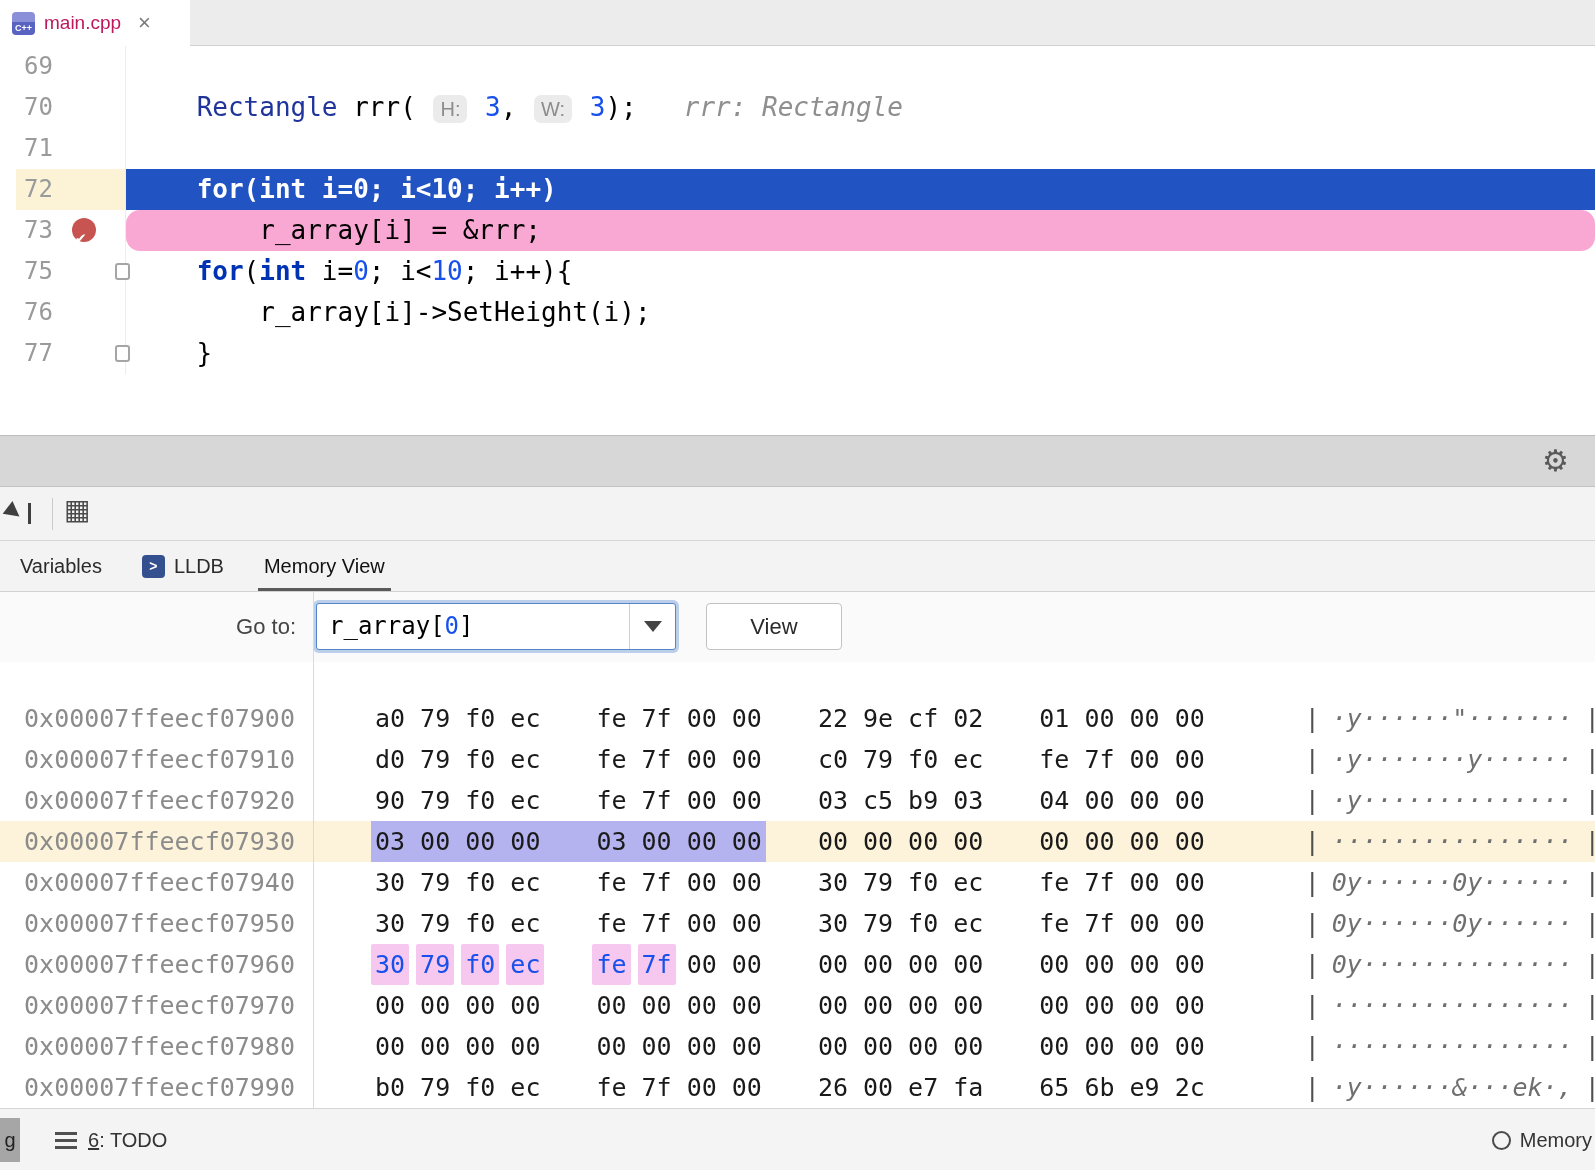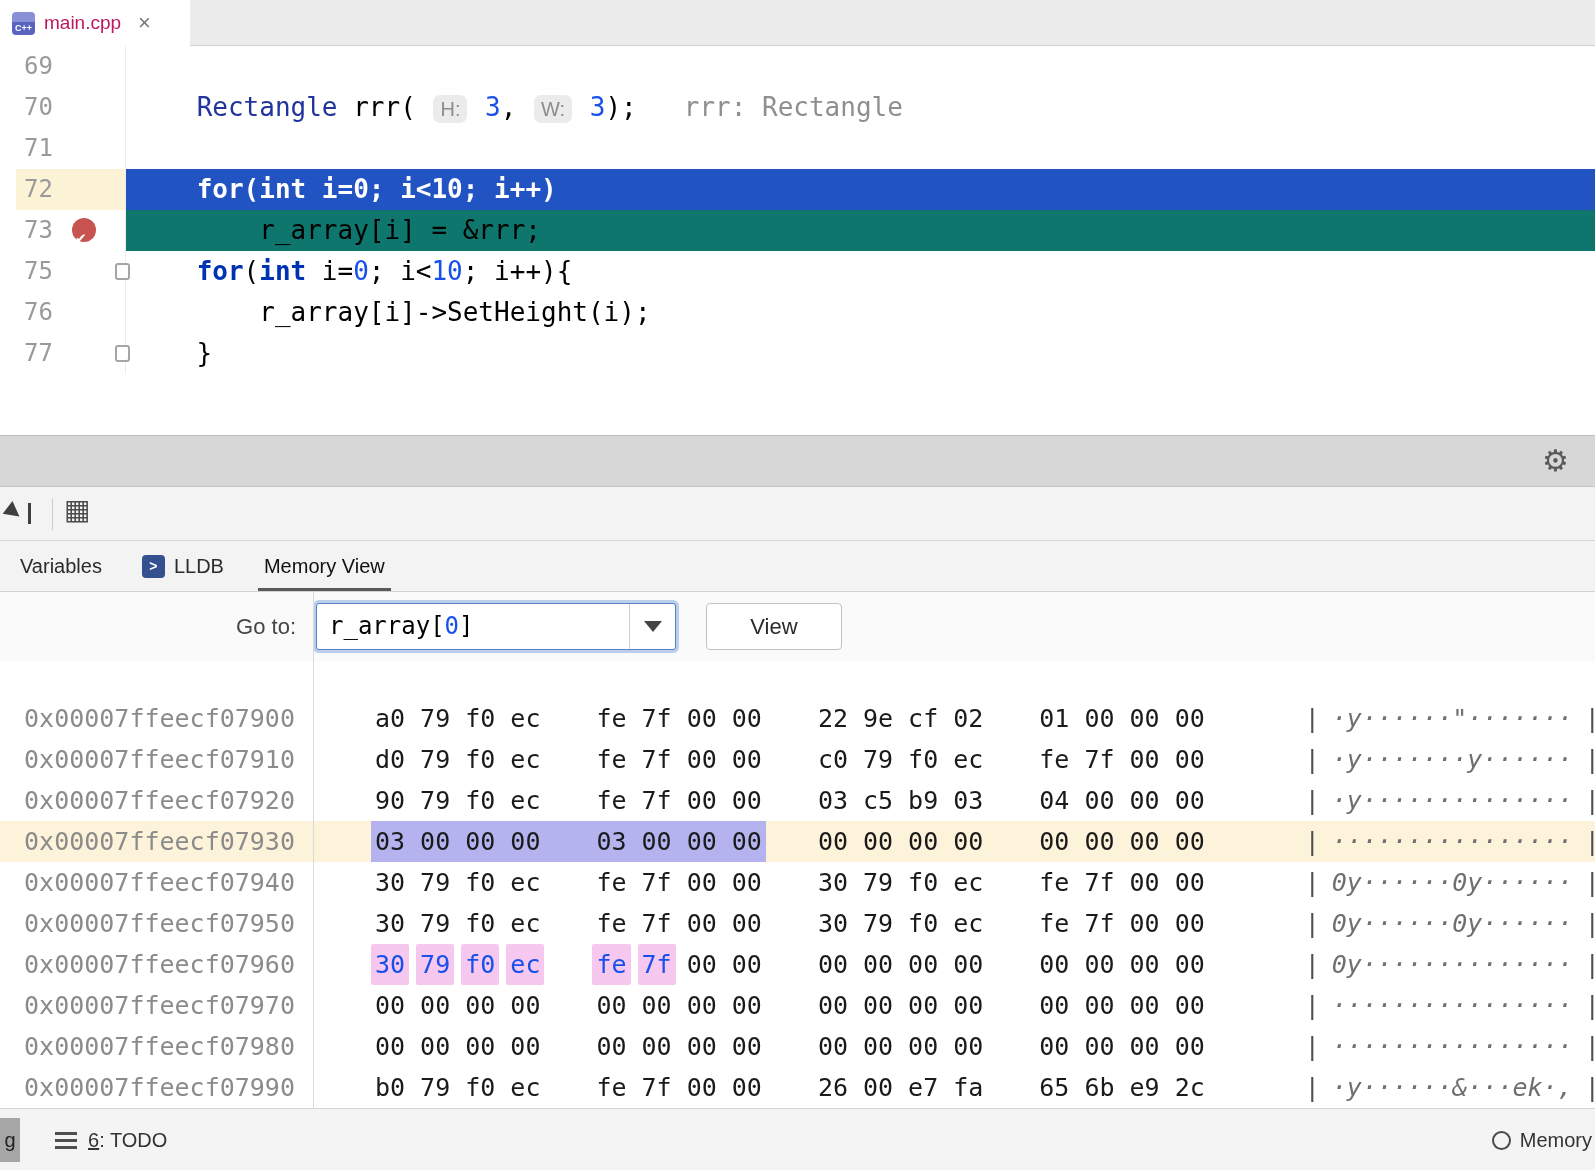--- a/index.html
+++ b/index.html
@@ -22,24 +22,24 @@
   .gutter-cell { flex:0 0 110px; position:relative; border-right:1px solid #ececec; background:#fff; }
   .gutter-cell.cream { background:#fcf3d7; }
   .lnum { position:absolute; left:8px; top:0; color:#9a9a9a; font-size:24px; }
   .code-cell { flex:1; white-space:pre; padding-left:8px; color:#000; }
   .seg-plain { color:#000; }
   .seg-kw { color:#0033b3; font-weight:bold; }
   .seg-num { color:#1750eb; }
   .seg-type { color:#20349c; }
   .seg-chip { background:#ebebeb; color:#8c8c8c; font-size:20px; border-radius:7px; padding:3px 7px; margin:0 2px;
               font-family:"Liberation Sans", sans-serif; }
-  .seg-dbg { color:#8f8f8f; }
+  .seg-dbg { color:#8f8f8f; font-style:italic; }
   .eline.exec .code-cell { background:#2253c2; font-weight:bold; }
   .eline.exec .code-cell span { color:#fff !important; background:transparent !important; }
-  .eline.bp .code-cell { background:#0f766e; }
+  .eline.bp .code-cell { background:#f9a8d4;border-radius:14px; }
   .bp-icon { position:absolute; left:56px; top:8px; width:24px; height:24px; border-radius:50%;
              background:#c75450; }
   .bp-icon::after { content:"✔"; position:absolute; left:4px; top:-1px; color:#fff; font-size:16px; }
   .fold-icon { position:absolute; left:99px; top:12px; width:15px; height:17px; border:2px solid #a5a5a5;
                border-radius:3px; background:#fff; }
 
   
   .divider-band { position:absolute; top:435px; left:0; width:100%; height:52px; background:#d7d7d7;
                   border-top:1px solid #bdbdbd; border-bottom:1px solid #c2c2c2; }
   .gear { position:absolute; right:26px; top:7px; font-size:30px; color:#595959; font-family:"DejaVu Sans", sans-serif; }

